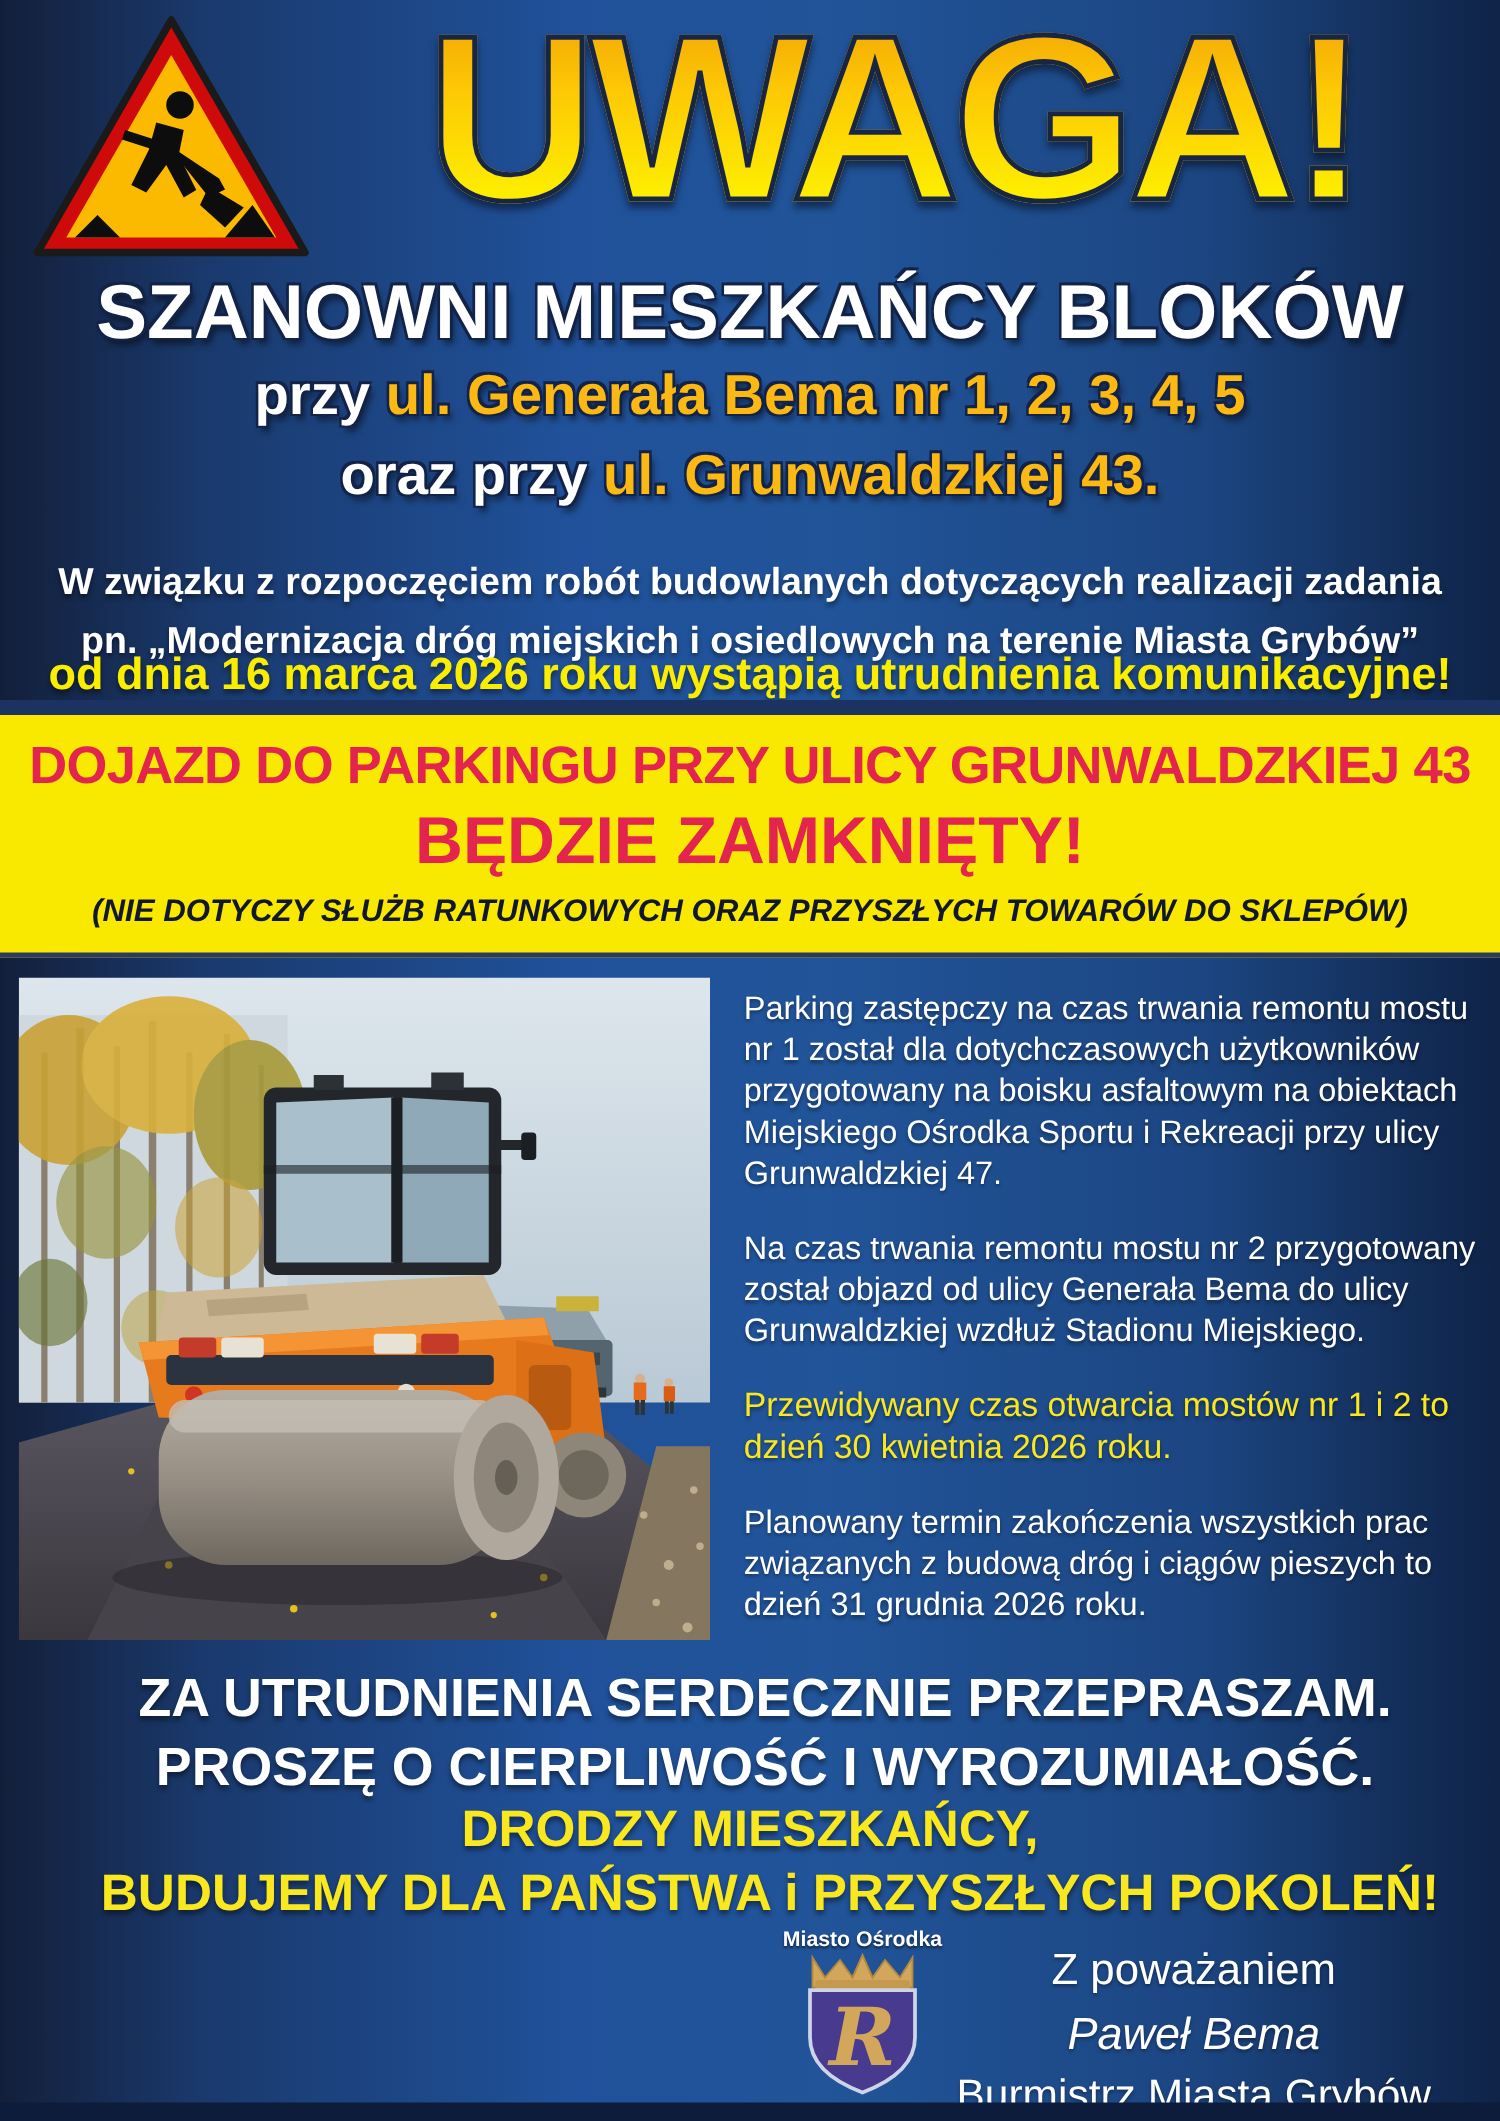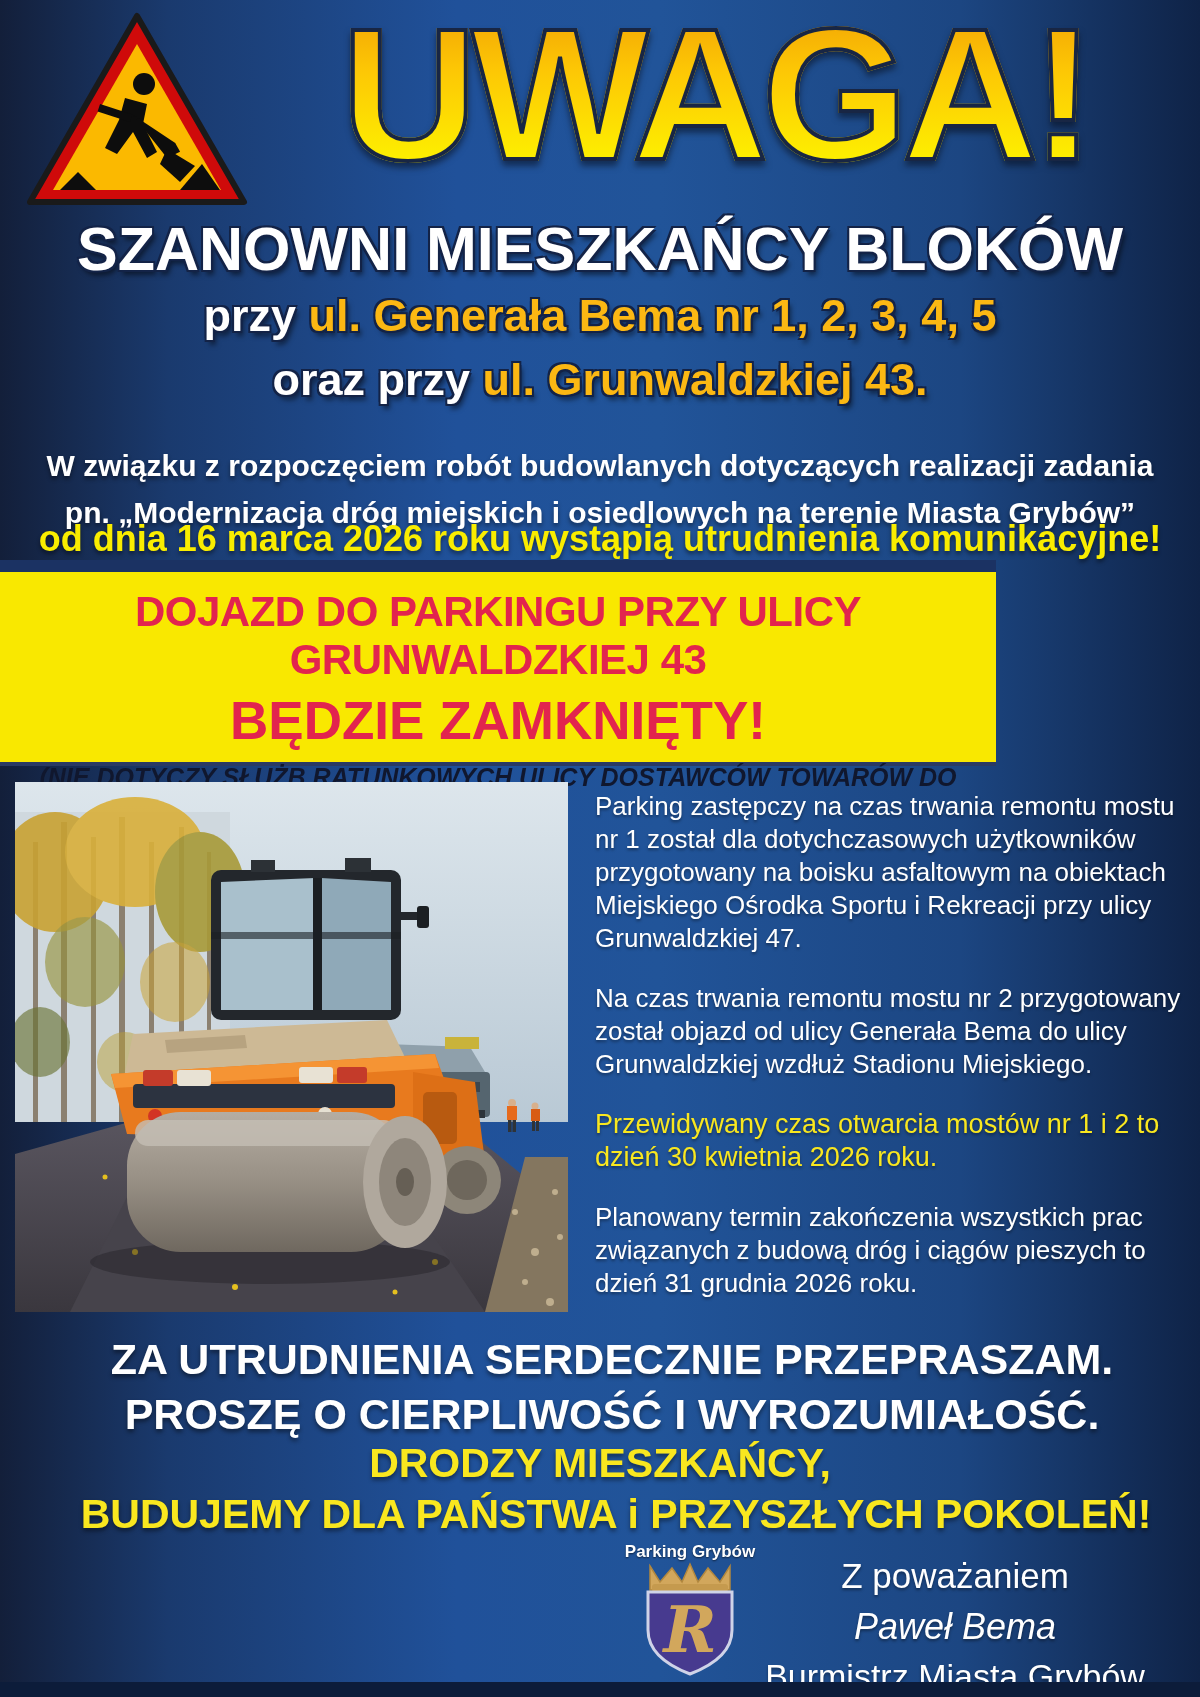--- a/index.html
+++ b/index.html
@@ -33,21 +33,21 @@
   #heading1{top:214px;font-size:61px;font-weight:bold;color:#ffffff;letter-spacing:0px;}
   #addr1{top:290px;font-size:45px;font-weight:bold;color:#ffffff;}
   #addr2{top:354px;font-size:45px;font-weight:bold;color:#ffffff;}
   .gold{color:#fcb813;}
 
   #intro{top:422px;font-size:30px;font-weight:bold;color:#ffffff;line-height:47px;margin-top:20px;}
   #intro-hl{top:518px;font-size:36px;font-weight:bold;color:#f9ed00;}
 
   
   #banner{
-    left:0;top:560px;width:996px;height:206px;box-sizing:border-box;
+    left:0;top:560px;width:1200px;height:206px;box-sizing:border-box;
     background:#f9e800;border-top:12px solid #1b3263;border-bottom:4px solid #2a3a63;
     text-align:center;
   }
   #banner-l1{margin-top:16px;font-size:42px;font-weight:bold;letter-spacing:-0.5px;color:#e2244e;}
   #banner-l2{margin-top:6px;font-size:53px;font-weight:bold;color:#e2244e;}
   #banner-note{margin-top:12px;font-size:25px;font-weight:bold;font-style:italic;color:#10172e;}
 
   
   #photo{left:15px;top:782px;width:553px;height:530px;display:block;}
 
@@ -107,21 +107,21 @@
 
   <div id="intro" class="abs ctr soft-shadow">
     <div>W związku z rozpoczęciem robót budowlanych dotyczących realizacji zadania</div>
     <div>pn. „Modernizacja dróg miejskich i osiedlowych na terenie Miasta Grybów”</div>
   </div>
   <div id="intro-hl" class="abs ctr soft-shadow">od dnia 16 marca 2026 roku wystąpią utrudnienia komunikacyjne!</div>
 
   <div id="banner" class="abs">
     <div id="banner-l1">DOJAZD DO PARKINGU PRZY ULICY GRUNWALDZKIEJ 43</div>
     <div id="banner-l2">BĘDZIE ZAMKNIĘTY!</div>
-    <div id="banner-note">(NIE DOTYCZY SŁUŻB RATUNKOWYCH ULICY DOSTAWCÓW TOWARÓW DO SKLEPÓW)</div>
+    <div id="banner-note">(NIE DOTYCZY SŁUŻB RATUNKOWYCH ORAZ PRZYSZŁYCH TOWARÓW DO SKLEPÓW)</div>
   </div>
 
   <svg id="photo" class="abs" viewBox="0 0 553 530">
     <defs>
       <linearGradient id="sky" x1="0" y1="0" x2="0" y2="1">
         <stop offset="0" stop-color="#dde6ec"></stop>
           <stop offset="1" stop-color="#b9c9d5"></stop>
       </linearGradient>
       <linearGradient id="road" x1="0" y1="0" x2="0" y2="1">
         <stop offset="0" stop-color="#5a5660"></stop>
@@ -257,21 +257,21 @@
     <div>Planowany termin zakończenia wszystkich prac związanych z budową dróg i ciągów pieszych to dzień 31 grudnia 2026 roku.</div>
   </div>
 
   <div id="apology" class="abs ctr soft-shadow">
     <div>ZA UTRUDNIENIA SERDECZNIE PRZEPRASZAM.</div>
     <div>PROSZĘ O CIERPLIWOŚĆ I WYROZUMIAŁOŚĆ.</div>
   </div>
   <div id="closing1" class="abs ctr soft-shadow">DRODZY MIESZKAŃCY,</div>
   <div id="closing2" class="abs ctr soft-shadow">BUDUJEMY DLA PAŃSTWA i PRZYSZŁYCH POKOLEŃ!</div>
 
-  <div id="crest-caption" class="abs">Parking Grybów</div>
+  <div id="crest-caption" class="abs">Miasto Ośrodka</div>
   <svg id="crest" class="abs" viewBox="0 0 120 118">
     <path d="M20 6 L30 22 L42 8 L52 22 L60 4 L68 22 L78 8 L90 22 L100 6 L100 30 L20 30 Z" fill="#d2a75c" stroke="#b3883e" stroke-width="1.5"></path>
     <rect x="22" y="24" width="76" height="8" rx="3" fill="#c59a4e"></rect>
     <path d="M18 32 h84 v38 q0 28 -42 44 q-42 -16 -42 -44 z" fill="#473a8f" stroke="#cfd3e8" stroke-width="3"></path>
     <text x="60" y="92" font-family="'DejaVu Serif',serif" font-size="64" font-weight="bold" font-style="italic" fill="#d2a75c" text-anchor="middle">R</text>
   </svg>
 
   <div id="sig" class="abs">
     <div id="sig-l1">Z poważaniem</div>
     <div id="sig-l2">Paweł Bema</div>

